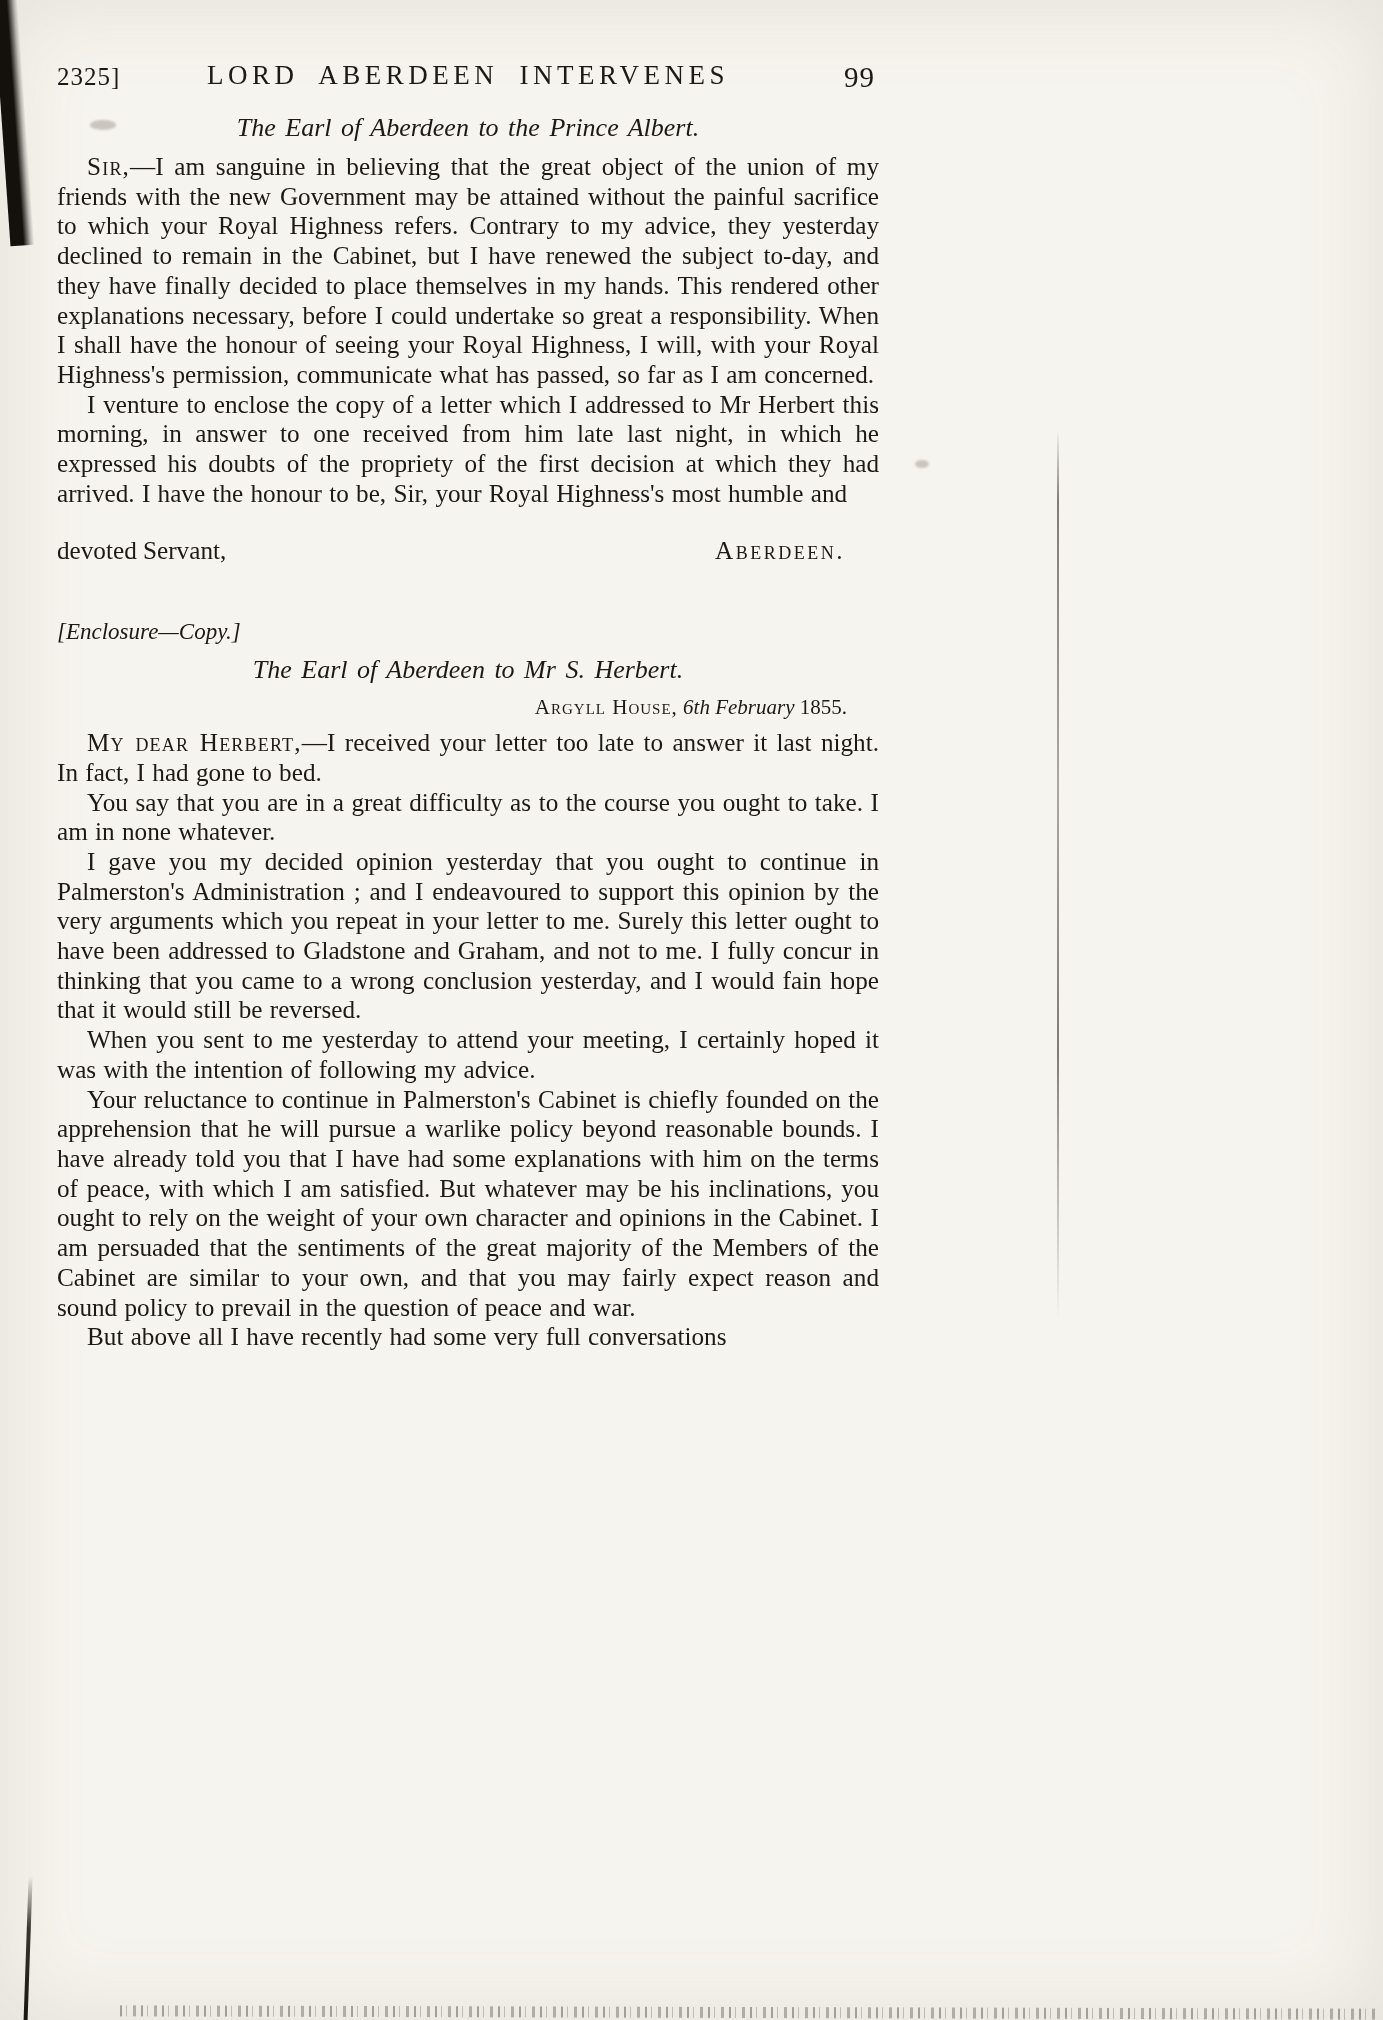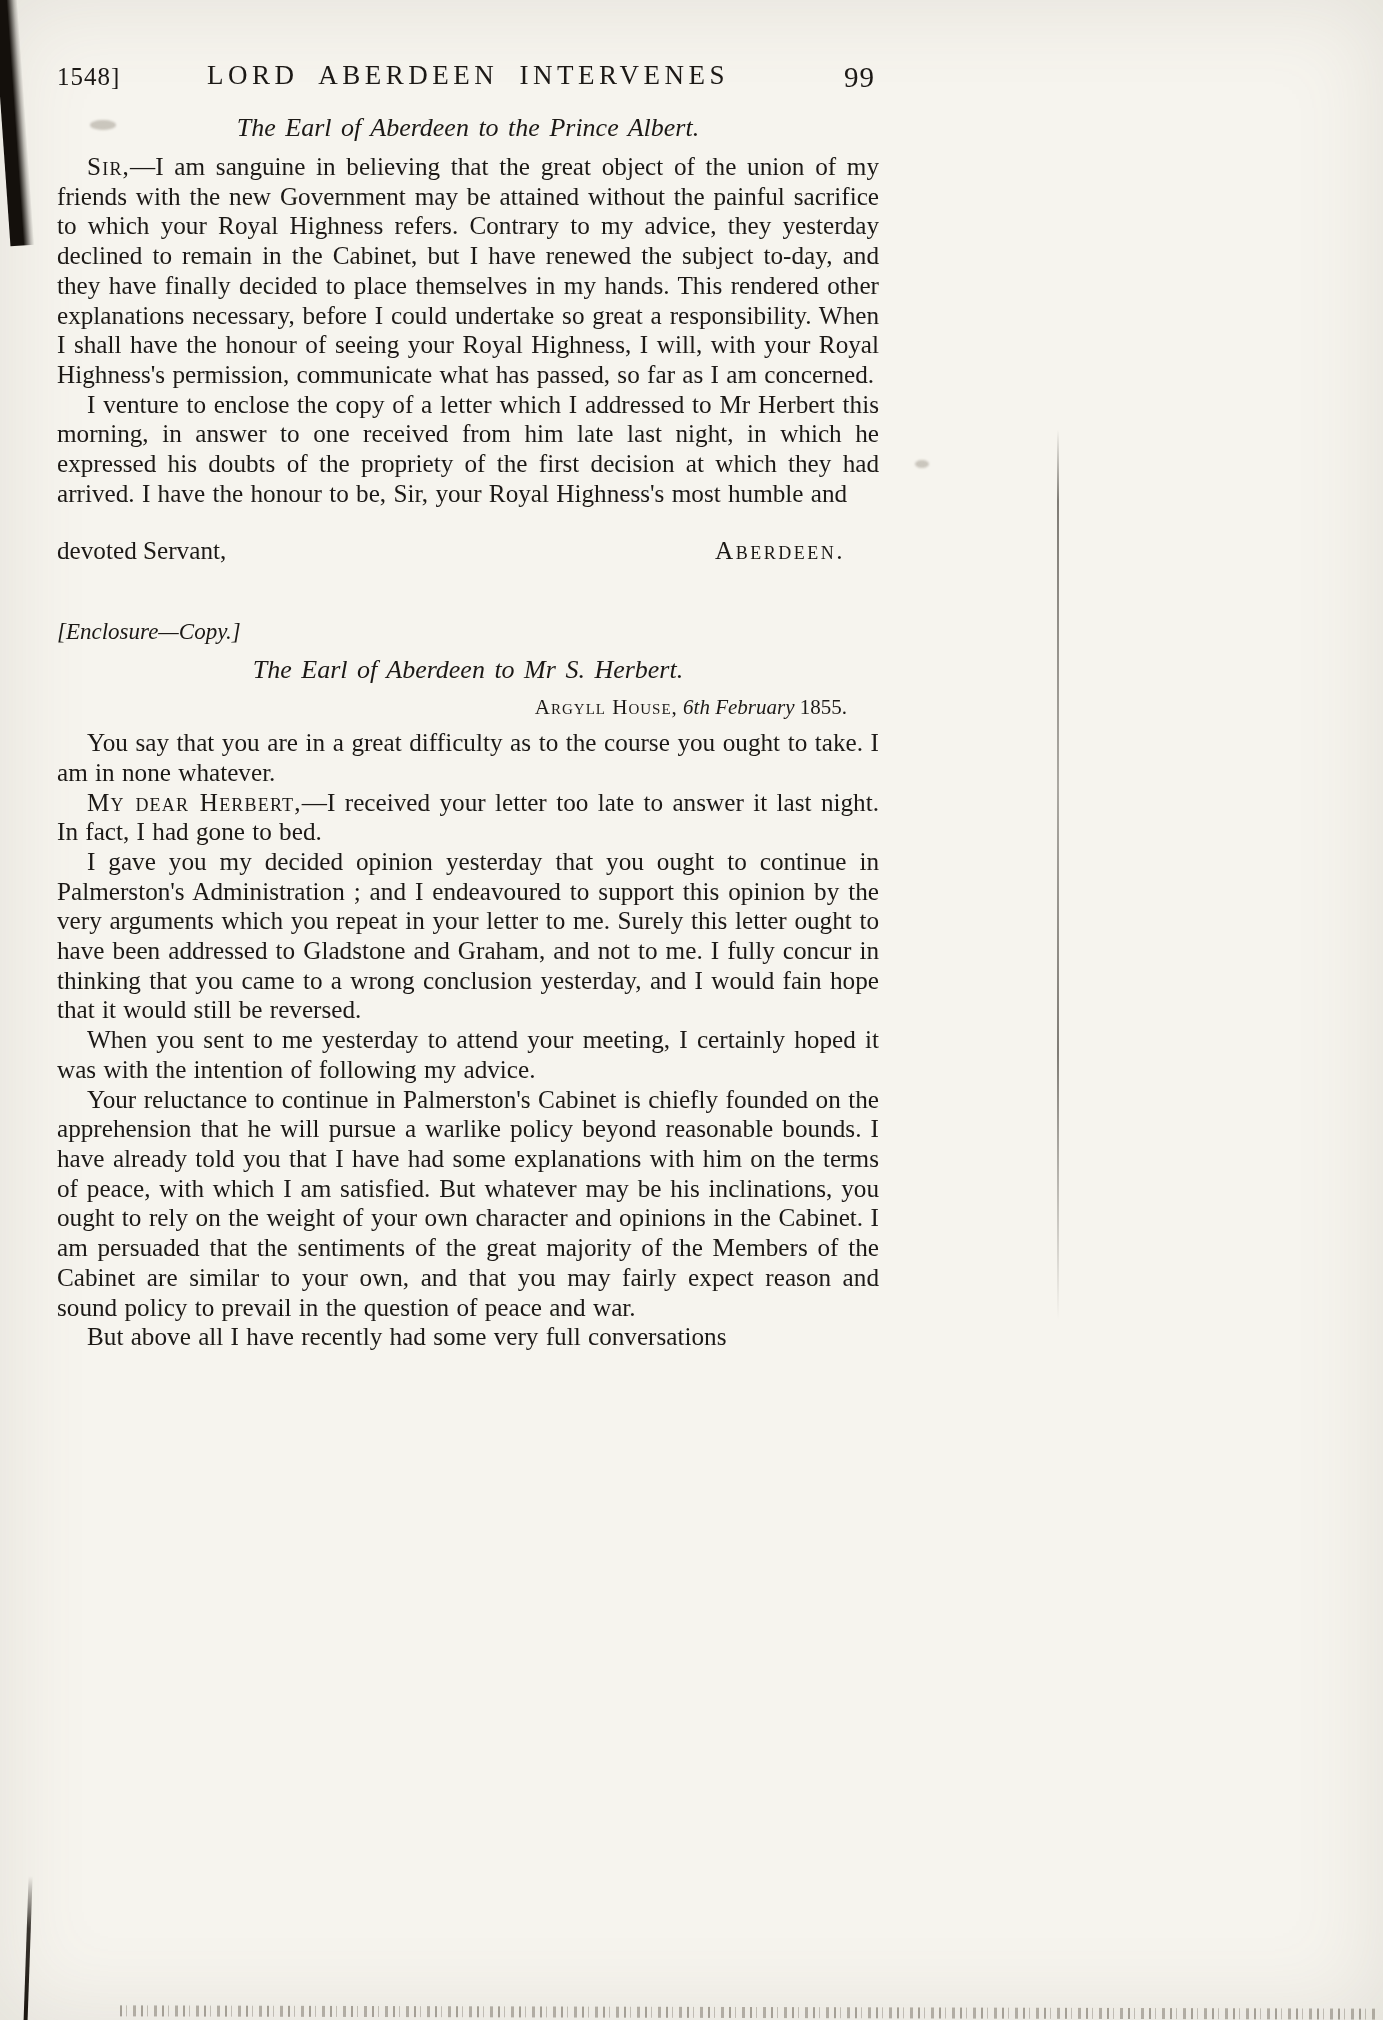--- a/index.html
+++ b/index.html
@@ -132,21 +132,21 @@
   <div class="binding-top"></div>
   <div class="left-bottom-line"></div>
   <div class="right-line"></div>
   <div class="bottom-noise"></div>
   <div class="speckle-a"></div>
   <div class="speckle-b"></div>
 
   <div class="text-block">
 
     <div class="header-row">
-      <span class="header-year">1548]</span>
+      <span class="header-year">2325]</span>
       <span class="header-title">LORD ABERDEEN INTERVENES</span>
       <span class="header-page-number">99</span>
     </div>
 
     <div class="letter">
       <div class="letter-heading">The Earl of Aberdeen to the Prince Albert.</div>
       <p class="body-para"><span class="lead">Sir,</span><span>—I am sanguine in believing that the great object of the union of my friends with the new Government may be attained without the painful sacrifice to which your Royal Highness refers.  Contrary to my advice, they yesterday declined to remain in the Cabinet, but I have renewed the subject to-day, and they have finally decided to place themselves in my hands. This rendered other explanations necessary, before I could undertake so great a responsibility.  When I shall have the honour of seeing your Royal Highness, I will, with your Royal Highness's permission, communicate what has passed, so far as I am concerned.</span></p>
       <p class="body-para">I venture to enclose the copy of a letter which I addressed to Mr Herbert this morning, in answer to one received from him late last night, in which he expressed his doubts of the propriety of the first decision at which they had arrived.  I have the honour to be, Sir, your Royal Highness's most humble and</p>
       <div class="signature-line">
         <span>devoted Servant,</span>
@@ -156,22 +156,22 @@
 
     <div class="enclosure-label">[Enclosure—Copy.]</div>
 
     <div class="letter">
       <div class="letter-heading">The Earl of Aberdeen to Mr S. Herbert.</div>
       <div class="dateline dateline-2">
         <span class="place">Argyll House,</span>
         <span class="date">6th February</span>
         <span class="yr">1855.</span>
       </div>
+      <p class="body-para"><span class="lead">My dear Herbert,</span><span>—I received your letter too late to answer it last night.  In fact, I had gone to bed.</span></p>
       <p class="body-para">You say that you are in a great difficulty as to the course you ought to take.  I am in none whatever.</p>
-      <p class="body-para"><span class="lead">My dear Herbert,</span><span>—I received your letter too late to answer it last night.  In fact, I had gone to bed.</span></p>
       <p class="body-para">I gave you my decided opinion yesterday that you ought to continue in Palmerston's Administration ; and I endeavoured to support this opinion by the very arguments which you repeat in your letter to me.  Surely this letter ought to have been addressed to Gladstone and Graham, and not to me.  I fully concur in thinking that you came to a wrong conclusion yesterday, and I would fain hope that it would still be reversed.</p>
       <p class="body-para">When you sent to me yesterday to attend your meeting, I certainly hoped it was with the intention of following my advice.</p>
       <p class="body-para">Your reluctance to continue in Palmerston's Cabinet is chiefly founded on the apprehension that he will pursue a warlike policy beyond reasonable bounds.  I have already told you that I have had some explanations with him on the terms of peace, with which I am satisfied.  But whatever may be his inclinations, you ought to rely on the weight of your own character and opinions in the Cabinet.  I am persuaded that the sentiments of the great majority of the Members of the Cabinet are similar to your own, and that you may fairly expect reason and sound policy to prevail in the question of peace and war.</p>
       <p class="body-para">But above all I have recently had some very full conversations</p>
     </div>
 
   </div>
 </div>
 
 </body></html>

